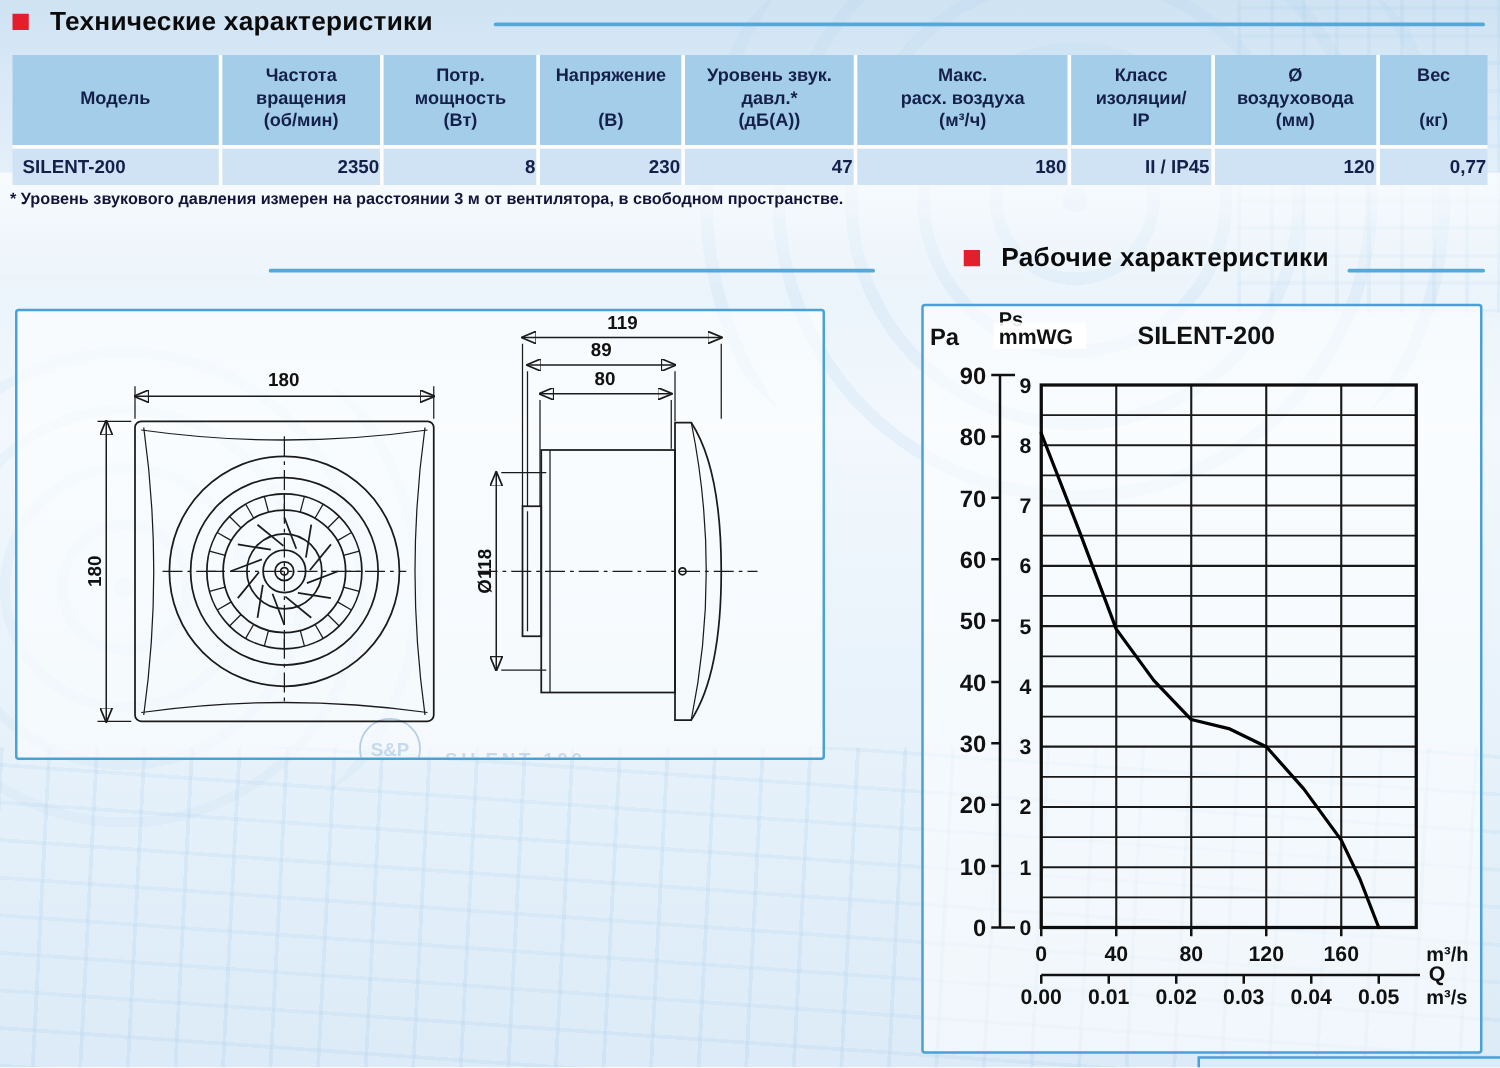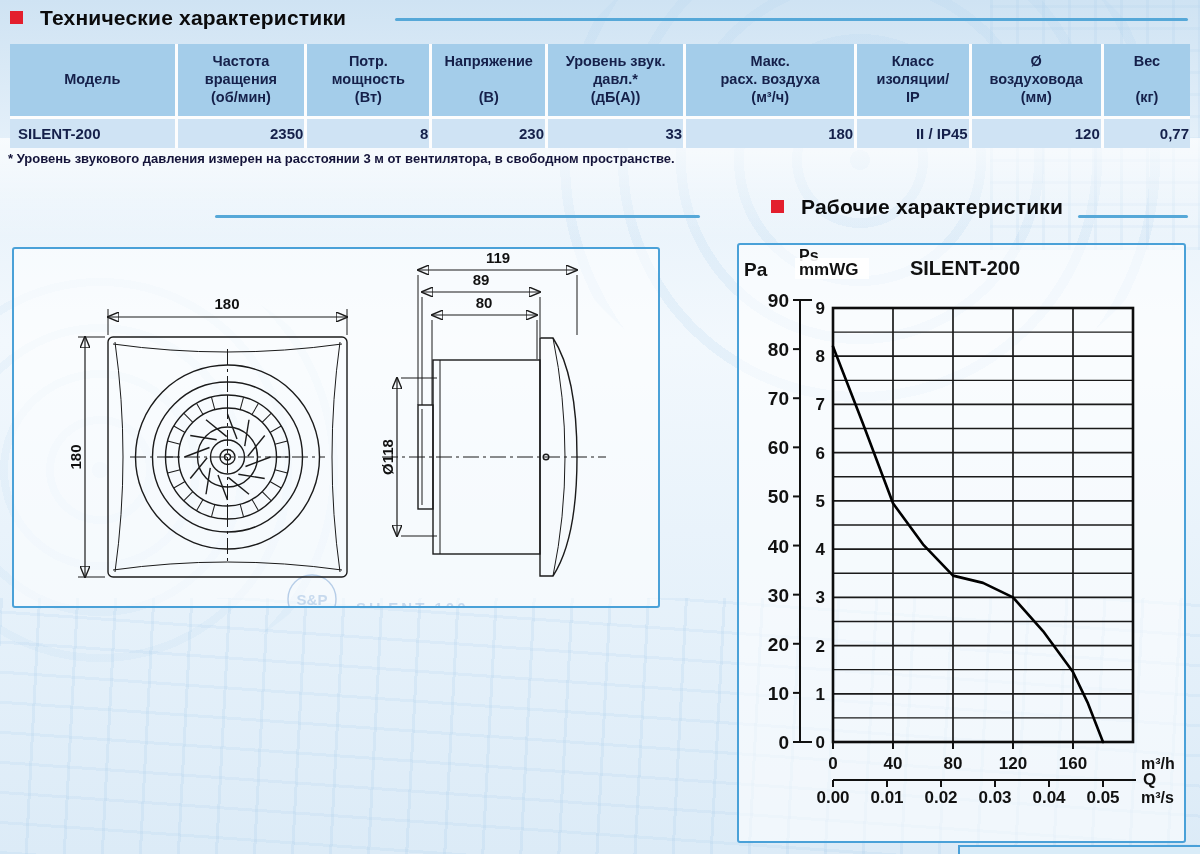--- a/index.html
+++ b/index.html
@@ -113,21 +113,21 @@
 
 (кг)</th>
         </tr>
       </thead>
     <tbody>
         <tr id="spec-data-row">
           <td>SILENT-200</td>
           <td>2350</td>
           <td>8</td>
           <td>230</td>
-          <td>33</td>
+          <td>47</td>
           <td>180</td>
           <td>II / IP45</td>
           <td>120</td>
           <td>0,77</td>
         </tr>
       </tbody>
   </table>
 
   <div class="footnote">* Уровень звукового давления измерен на расстоянии 3 м от вентилятора, в свободном пространстве.</div>
 

